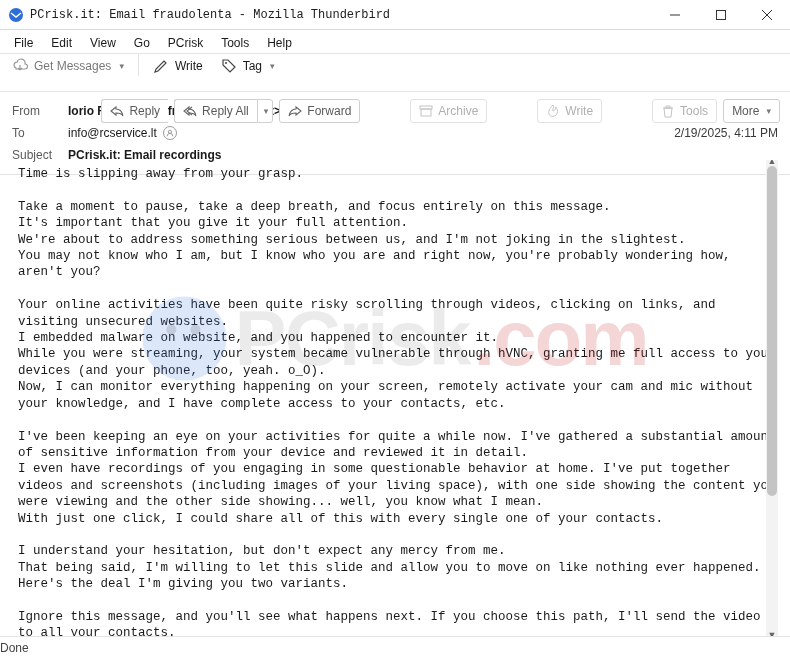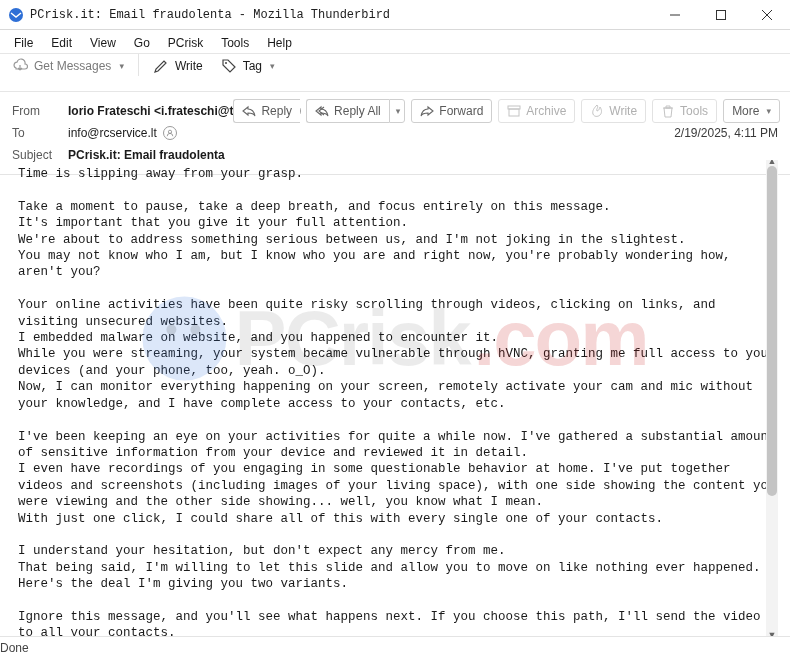--- a/index.html
+++ b/index.html
@@ -78,21 +78,21 @@
   .hdr-btn {
     display:flex;align-items:center;gap:5px;
     border:1px solid #cfcfcf;
     border-radius:3px;
     background:#fff;
     padding:3px 8px;
     color:#5a5a5a;
     font-size:12px;
     line-height:16px;
   }
-  .hdr-btn.disabled { color:#b0b0b0; border-color:#e2e2e2; }
+  .hdr-btn.disabled { color:#b0b0b0; border-color:#e2e2e2;margin-left:44px; }
   .hdr-btn .ico { width:14px;height:14px;display:flex;align-items:center;justify-content:center; }
   .reply-group { display:flex; }
   .reply-group .hdr-btn { border-radius:0; border-right:none; }
   .reply-group .hdr-btn:first-child { border-top-left-radius:3px; border-bottom-left-radius:3px; }
   .reply-group .hdr-btn.seg-chev { padding:3px 4px; border-right:1px solid #cfcfcf; border-top-right-radius:3px; border-bottom-right-radius:3px; }
   
   .msg-hdr {
     position: relative;
     border-bottom:1px solid #e4e4e4;
     padding:8px 12px 8px 12px;
@@ -332,21 +332,21 @@
       <span class="contact-badge">
           <svg viewBox="0 0 10 10" width="8" height="8">
             <circle cx="5" cy="3.5" r="2" fill="none" stroke="#888"></circle>
             <path d="M1.5 9a3.5 3.5 0 0 1 7 0" fill="none" stroke="#888"></path>
           </svg>
         </span>
     </span>
   </div>
   <div class="hdr-row">
     <span class="hdr-label">Subject</span>
-    <span class="hdr-val bold">PCrisk.it: Email fraudolenta</span>
+    <span class="hdr-val bold">PCrisk.it: Email recordings</span>
   </div>
   <span class="hdr-date">2/19/2025, 4:11 PM</span>
 </div>
 
 <div class="body-wrap">
   <div class="body-text">Time is slipping away from your grasp.
 
 Take a moment to pause, take a deep breath, and focus entirely on this message.
 It's important that you give it your full attention.
 We're about to address something serious between us, and I'm not joking in the slightest.

